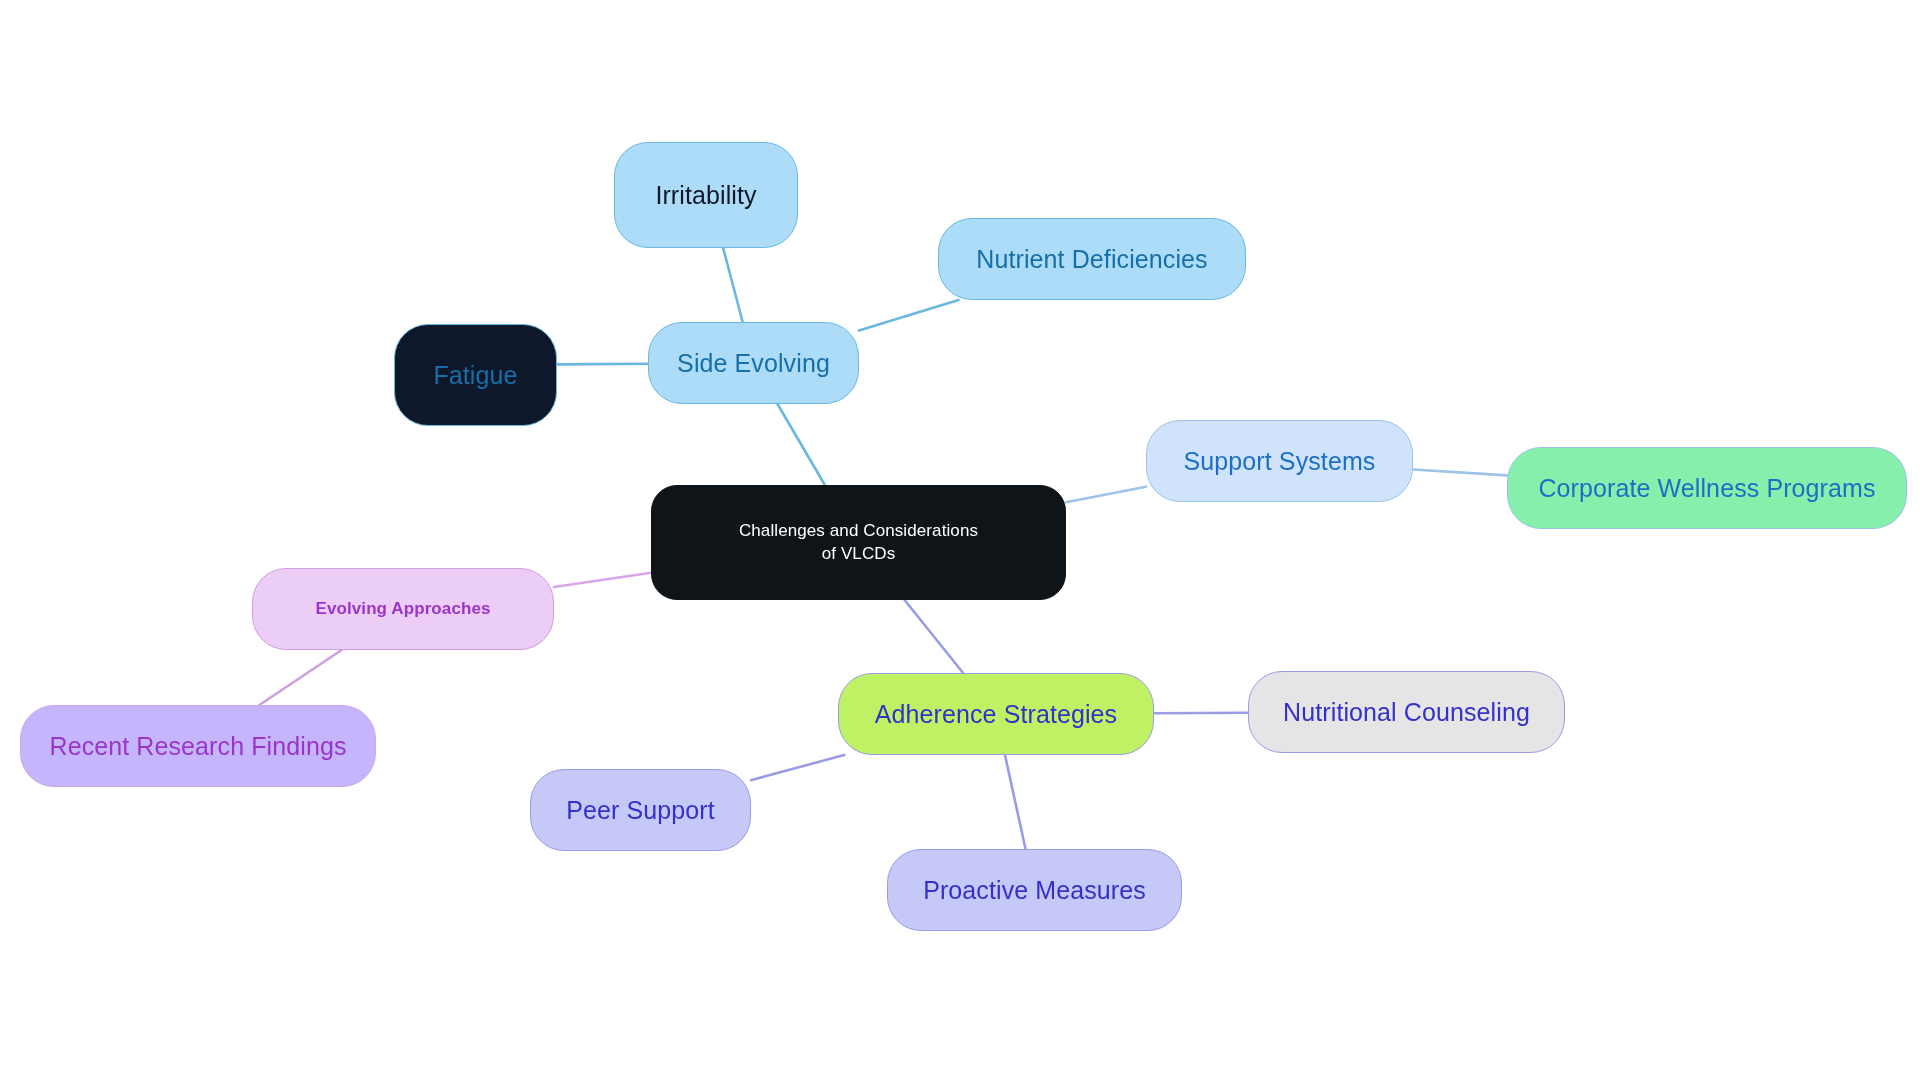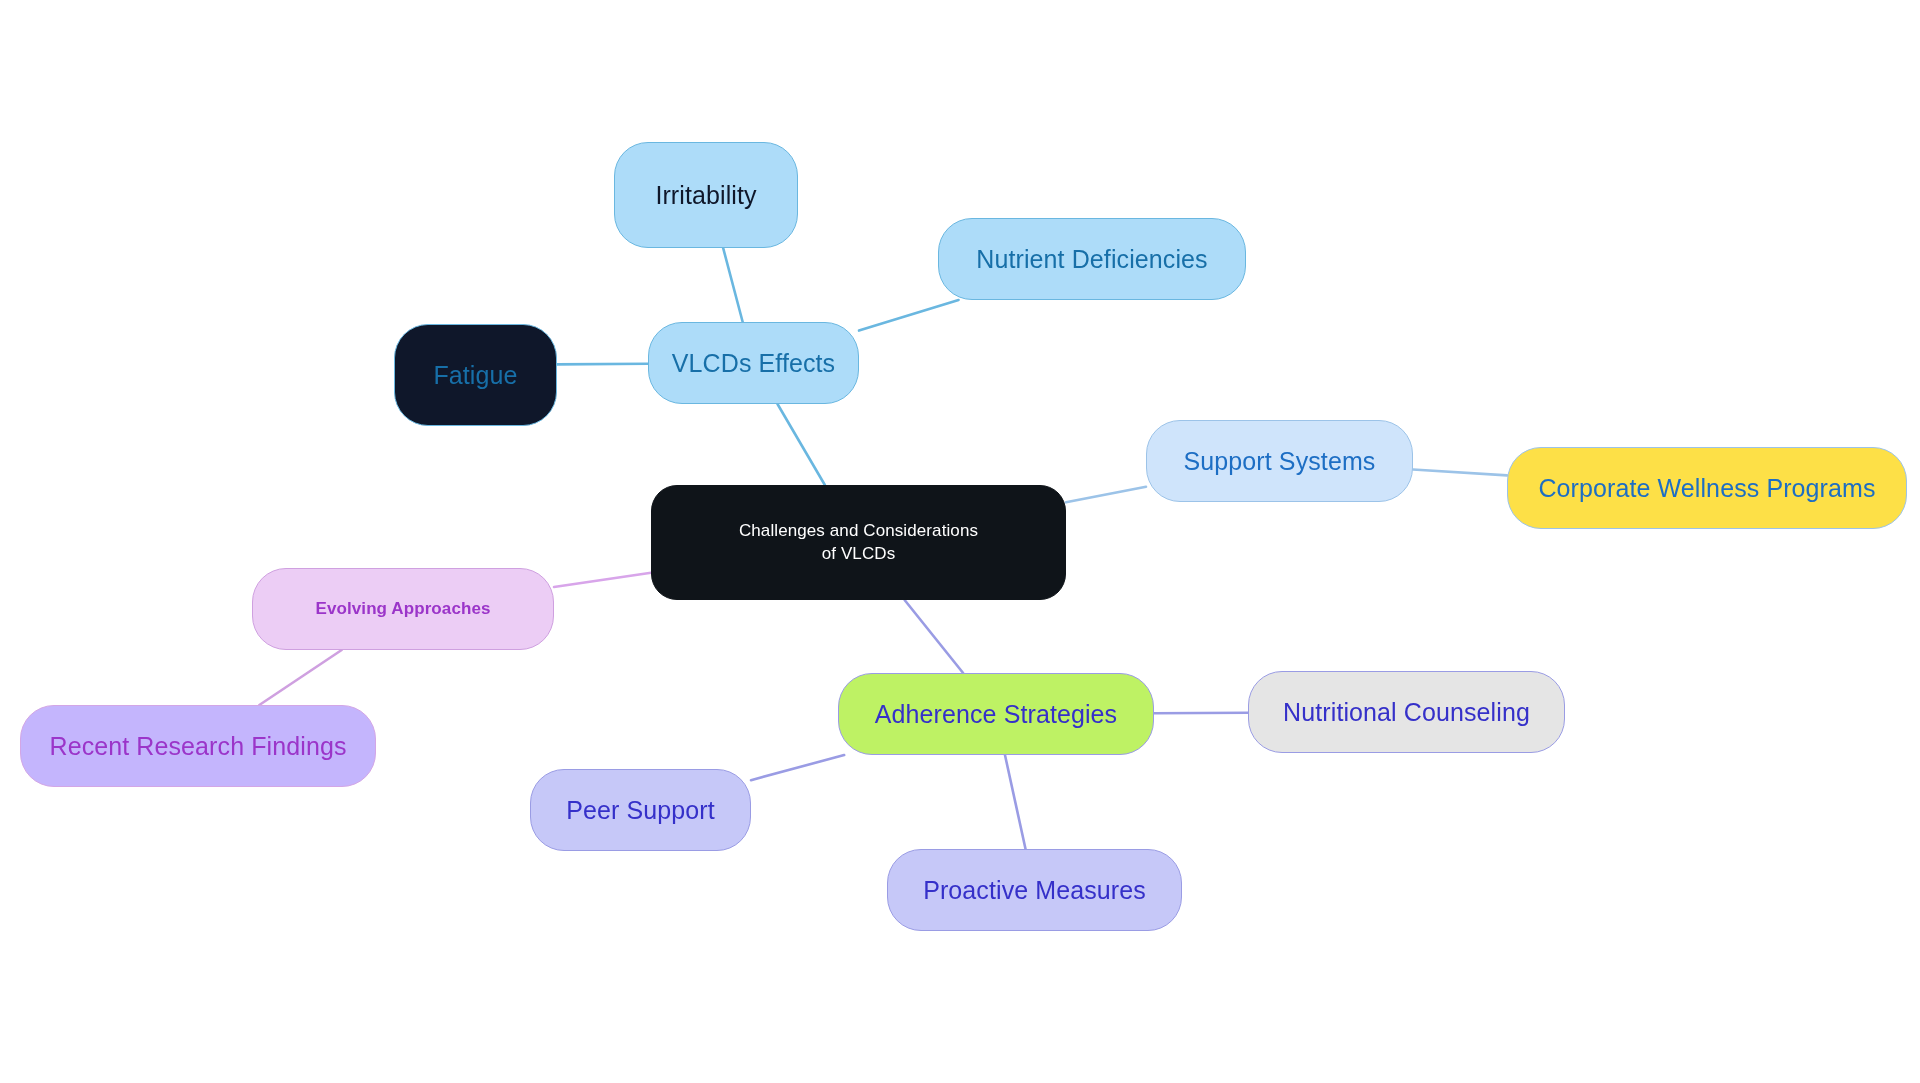--- a/index.html
+++ b/index.html
@@ -99,26 +99,26 @@
       <line x1="904.600583090379" y1="600" x2="963.1282798833819" y2="673" stroke="#9a9ce4" stroke-width="2.6" stroke-linecap="round"></line>
       <line x1="1154" y1="713.2302070645554" x2="1248" y2="712.7722289890378" stroke="#9a9ce4" stroke-width="2.6" stroke-linecap="round"></line>
       <line x1="844.171875" y1="755" x2="751" y2="780.1603375527426" stroke="#9a9ce4" stroke-width="2.6" stroke-linecap="round"></line>
       <line x1="1004.96875" y1="755" x2="1025.53125" y2="849" stroke="#9a9ce4" stroke-width="2.6" stroke-linecap="round"></line>
       <line x1="651" y1="572.7936333699232" x2="554" y2="586.9549945115258" stroke="#d8a5ea" stroke-width="2.6" stroke-linecap="round"></line>
       <line x1="341.64963503649636" y1="650" x2="259.35036496350364" y2="705" stroke="#cfa0e0" stroke-width="2.6" stroke-linecap="round"></line>
     </svg>
   <div id="node-layer">
       <div class="node node-root" style="left: 651px; top: 485px; width: 415px; height: 115px; background: rgb(15, 20, 25); color: rgb(255, 255, 255);"><span>Challenges and Considerations
 of VLCDs</span></div>
-      <div class="node node-blue-mid" style="left: 648px; top: 322px; width: 211px; height: 82px; background: rgb(173, 220, 249); border-color: rgb(106, 183, 224); color: rgb(23, 111, 168);"><span>VLCDs Effects</span></div>
+      <div class="node node-blue-mid" style="left: 648px; top: 322px; width: 211px; height: 82px; background: rgb(173, 220, 249); border-color: rgb(106, 183, 224); color: rgb(23, 111, 168);"><span>Side Evolving</span></div>
       <div class="node node-blue-mid" style="left: 614px; top: 142px; width: 184px; height: 106px; background: rgb(173, 220, 249); border-color: rgb(106, 183, 224); color: #0f172a;"><span>Irritability</span></div>
       <div class="node node-blue-mid" style="left: 938px; top: 218px; width: 308px; height: 82px; background: rgb(173, 220, 249); border-color: rgb(106, 183, 224); color: rgb(23, 111, 168);"><span>Nutrient Deficiencies</span></div>
       <div class="node node-blue-mid" style="left: 394px; top: 324px; width: 163px; height: 102px; background: #0f172a; border-color: rgb(106, 183, 224); color: rgb(23, 111, 168);"><span>Fatigue</span></div>
       <div class="node node-blue-light" style="left: 1146px; top: 420px; width: 267px; height: 82px; background: rgb(207, 228, 251); border-color: rgb(156, 195, 232); color: rgb(29, 110, 196);"><span>Support Systems</span></div>
-      <div class="node node-blue-light" style="left: 1507px; top: 447px; width: 400px; height: 82px; background: #fde047; border-color: rgb(156, 195, 232); color: rgb(29, 110, 196);"><span>Corporate Wellness Programs</span></div>
+      <div class="node node-blue-light" style="left: 1507px; top: 447px; width: 400px; height: 82px; background: #86efac; border-color: rgb(156, 195, 232); color: rgb(29, 110, 196);"><span>Corporate Wellness Programs</span></div>
       <div class="node node-violet" style="left: 838px; top: 673px; width: 316px; height: 82px; background: #bef264; border-color: rgb(154, 156, 228); color: rgb(53, 48, 201);"><span>Adherence Strategies</span></div>
       <div class="node node-violet" style="left: 1248px; top: 671px; width: 317px; height: 82px; background: #e5e5e5; border-color: rgb(154, 156, 228); color: rgb(53, 48, 201);"><span>Nutritional Counseling</span></div>
       <div class="node node-violet" style="left: 530px; top: 769px; width: 221px; height: 82px; background: rgb(198, 200, 248); border-color: rgb(154, 156, 228); color: rgb(53, 48, 201); justify-content: center;"><span>Peer Support</span></div>
       <div class="node node-violet" style="left: 887px; top: 849px; width: 295px; height: 82px; background: rgb(198, 200, 248); border-color: rgb(154, 156, 228); color: rgb(53, 48, 201);"><span>Proactive Measures</span></div>
       <div class="node node-pink" style="left: 252px; top: 568px; width: 302px; height: 82px; background: rgb(236, 205, 245); border-color: rgb(207, 160, 224); color: rgb(155, 53, 201);"><span>Evolving Approaches</span></div>
       <div class="node node-pink-light" style="left: 20px; top: 705px; width: 356px; height: 82px; background: #c4b5fd; border-color: rgb(211, 166, 230); color: rgb(155, 53, 201);"><span>Recent Research Findings</span></div>
     </div>
 </div>
 
 </body></html>

